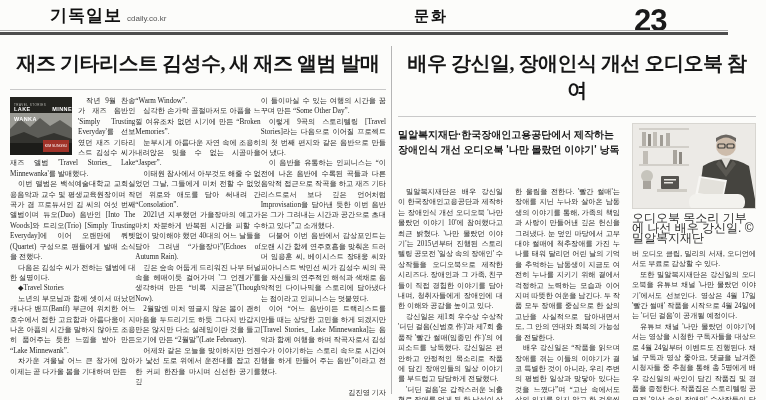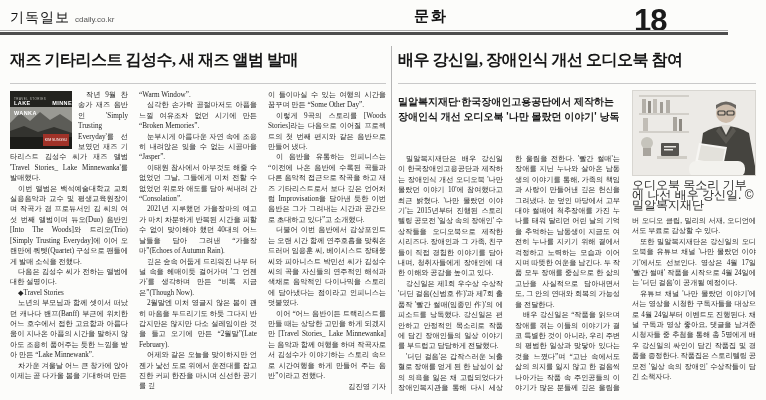--- a/index.html
+++ b/index.html
@@ -6,41 +6,41 @@
   html,body { background:#ddd; }
   .page {
     position:relative; width:766px; height:400px; margin:0 auto;
     background:#fcfcfa; color:#262626; overflow:hidden;
     font-family:"Liberation Serif","DejaVu Serif",serif;
   }
   
   .header { position:absolute; top:0; left:0; right:0; height:30px; }
   .brand { position:absolute; left:10px; bottom:3px; display:flex; align-items:baseline; gap:5px;
            font-family:"Liberation Sans","DejaVu Sans",sans-serif; }
-  .paper-name { font-size:14px; font-weight:400; color:#111; letter-spacing:1px; }
+  .paper-name { font-size:17px; font-weight:700; color:#111; letter-spacing:1px;margin-left:40px; }
   .paper-url { font-size:8px; color:#555; }
   .section { position:absolute; left:50%; transform:translateX(-50%); bottom:4px;
              font-size:15px; font-weight:700; color:#111; letter-spacing:2px;
              font-family:"Liberation Sans","DejaVu Sans",sans-serif;margin-left:48px; }
   .date-page { position:absolute; right:8px; bottom:-6px; display:flex; align-items:baseline; gap:7px;flex-direction:column; }
   .dateline { font-size:8px; color:#333; font-family:"Liberation Sans","DejaVu Sans",sans-serif; }
   .page-num { font-size:31px; font-weight:700; color:#1a1a1a; letter-spacing:-1px; line-height:1;
               font-family:"Liberation Sans","DejaVu Sans",sans-serif; }
   .hrule-thin  { position:absolute; top:30px; left:0; right:38px; height:1px; background:#aaa; }
   .hrule-thick { position:absolute; top:32px; left:0; right:38px; height:3px; background:#4d4d4d; }
   
   .vdivider { position:absolute; top:46px; bottom:6px; left:391px; width:1px; background:#b5b5b5; }
   .article { position:absolute; top:42px; bottom:4px; }
   .article.left  { left:10px;  width:376px; }
   .article.right { left:398px; width:358px; }
-  h1.headline { font-size:16px; font-weight:700; color:#161616; text-align:left;
+  h1.headline { font-size:20px; font-weight:700; color:#161616; text-align:center;
                 letter-spacing:-0.5px; padding:8px 0 12px 0; }
   .headline-rule { height:1px; background:#c9c9c9; margin-bottom:6px; }
   
-  .cols { position:relative; display:flex; gap:11px; height:302px; }
+  .cols { position:relative; display:flex; height:302px; }
   .col { position:relative; flex:1; overflow:hidden; font-size:7.2px; line-height:10.4px;
          text-align:justify; color:#242424; }
   .col p { text-indent:8px; }
   .col p.cont { text-indent:0; }
   .subhead { font-weight:400; text-indent:3px; }
   .byline { position:absolute; bottom:0; right:0; background:#fcfcfa; padding-left:8px;
             text-indent:0; font-weight:400; }
   
   .album { float:left; width:62px; height:58px; margin:1px 6px 3px 0; position:relative;
            background:#23231f; overflow:hidden; }
@@ -74,21 +74,21 @@
 <div class="page">
 
   <div class="header">
     <div class="brand">
       <span class="paper-name">기독일보</span>
       <span class="paper-url">cdaily.co.kr</span>
     </div>
     <div class="section">문화</div>
     <div class="date-page">
       <span class="dateline">2025년 4월 21일 월요일 제 2770호</span>
-      <span class="page-num">18</span>
+      <span class="page-num">23</span>
     </div>
   </div>
   <div class="hrule-thin"></div>
   <div class="hrule-thick"></div>
   <div class="vdivider"></div>
 
   <section class="article left">
     <h1 class="headline">재즈 기타리스트 김성수, 새 재즈 앨범 발매</h1>
     <div class="headline-rule"></div>
     <div class="cols">
@@ -120,21 +120,21 @@
         <p>눈부시게 아름다운 자연 속에 조용히 내려앉은 잊을 수 없는 시골마을 “Jasper”.</p>
         <p>이태원 참사에서 아무것도 해줄 수 없었던 그날, 그들에게 미처 전할 수 없었던 위로와 애도를 담아 써내려 간 “Consolation”.</p>
         <p>2021년 지루했던 가을장마의 예고가 마치 차분하게 반복된 시간을 피할 수 없이 맞이해야 했던 40대의 어느 날들을 담아 그려낸 “가을장마”(Echoes of Autumn Rain).</p>
         <p>깊은 숲속 어둡게 드리워진 나무 터널 속을 헤매이듯 걸어가며 '그 언젠가'를 생각하며 만든 “비록 지금은”(Though Now).</p>
         <p>2월말엔 미처 영글지 않은 봄이 괜히 마음을 두드리기도 하듯 그다지 반갑지만은 않지만 다소 설레임이란 것을 들고 오기에 만든 “2월말”(Late February).</p>
         <p>어제와 같은 오늘을 맞이하지만 언젠가 낯선 도로 위에서 운전대를 잡고 진한 커피 한잔을 마시며 신선한 공기를 깊</p>
       </div>
 
       <div class="col">
         <p class="cont">이 들이마실 수 있는 여행의 시간을 꿈꾸며 만든 “Some Other Day”.</p>
-        <p>이렇게 9곡의 스토리를 [Woods Stories]라는 다음으로 이어질 프로젝트의 첫 번째 편지와 같은 음반으로 만들어 냈다.</p>
+        <p>이렇게 9곡의 스토리텔링 [Travel Stories]라는 다음으로 이어질 프로젝트의 첫 번째 편지와 같은 음반으로 만들어 냈다.</p>
         <p>이 음반을 유통하는 인피니스는 “이전에 나온 음반에 수록된 곡들과 다른 음악적 접근으로 작곡을 하고 재즈 기타리스트로서 보다 깊은 언어처럼 Improvisation을 담아낸 듯한 이번 음반은 그가 그려내는 시간과 공간으로 초대하고 있다”고 소개했다.</p>
         <p>더불어 이번 음반에서 감상포인트는 오랜 시간 함께 연주호흡을 맞춰온 드러머 임용훈 씨, 베이시스트 장태웅 씨와 피아니스트 박민선 씨가 김성수 씨의 곡을 자신들의 연주적인 해석과 색채로 음악적인 다이나믹을 스토리에 담아냈다는 점이라고 인피니스는 덧붙였다.</p>
         <p>이어 “어느 음반이든 트랙리스트를 만들 때는 상당한 고민을 하게 되겠지만 [Travel Stories_ Lake Minnewanka]는 음악과 함께 여행을 하며 작곡자로서 김성수가 이야기하는 스토리 속으로 시간여행을 하게 만들어 주는 음반”이라고 전했다.</p>
         <p class="byline">김진영 기자</p>
       </div>
 
     </div>
   </section>
 
   <section class="article right">

